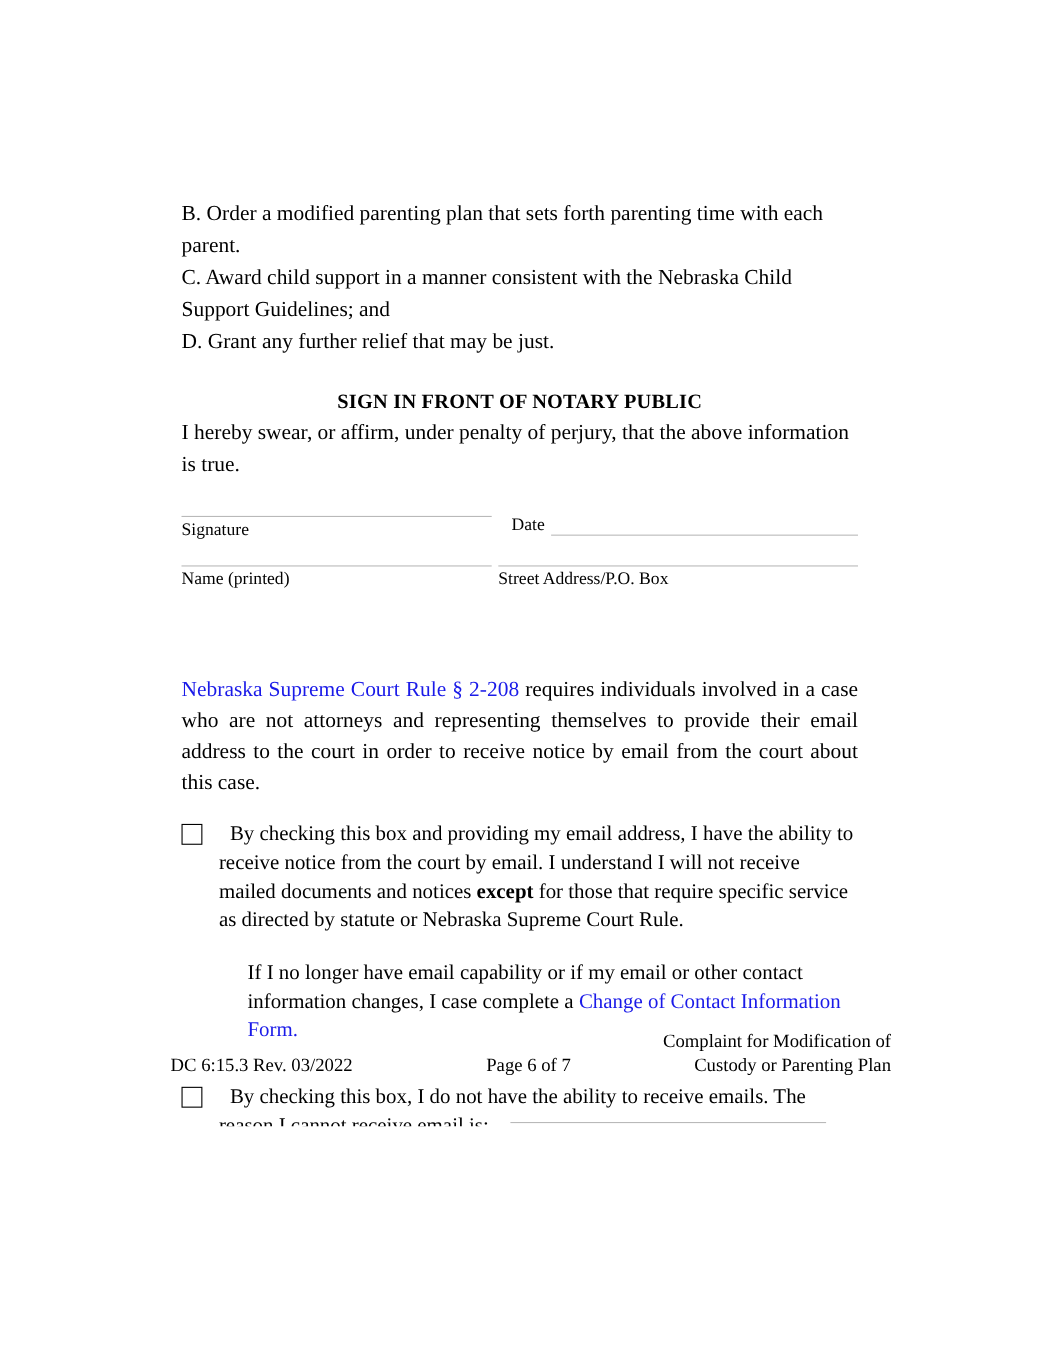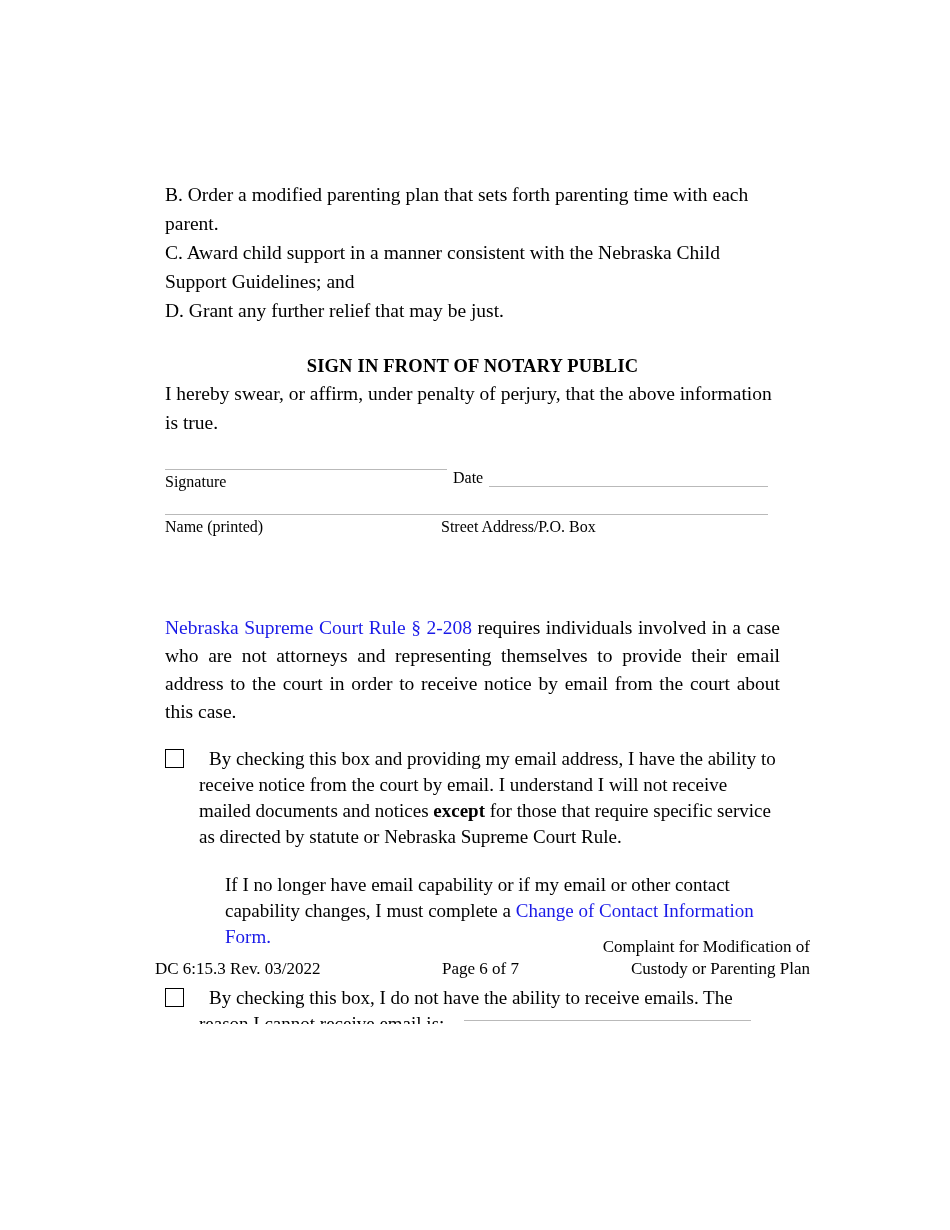--- a/index.html
+++ b/index.html
@@ -58,21 +58,21 @@
   }
   .formrow {
     position: relative;
     height: 45px;
   }
   .fcol {
     position: absolute;
     top: 0;
   }
   .fcol.left  { left: 0px;   width: 282px; }
-  .fcol.right { left: 276px; width: 327px; }
+  .fcol.right { left: 288px; width: 327px; }
 
   .fline {
     border-bottom: 1px solid #b9b9b9;
     height: 0;
     width: 100%;
   }
   .flabel {
     font-size: 16px;
     line-height: 21px;
     padding-top: 1px;
@@ -241,21 +241,21 @@
 
     </div>
 
     <p class="justified"><span class="link">Nebraska Supreme Court Rule § 2-208</span><span> requires individuals involved in a case who are not attorneys and representing themselves to provide their email address to the court in order to receive notice by email from the court about this case.</span></p>
 
     <div class="checkblock">
       <span class="checkbox"></span>
       <span class="firstline-indent">By checking this box and providing my email address, I have the ability to receive notice from the court by email. I understand I will not receive mailed documents and notices </span><span style="font-weight:bold">except</span><span> for those that require specific service as directed by statute or Nebraska Supreme Court Rule.</span>
     </div>
 
-    <div class="subpara"><span>If I no longer have email capability or if my email or other contact capability changes, I must complete a </span><span class="link">Change of Contact Information Form.</span></div>
+    <div class="subpara"><span>If I no longer have email capability or if my email or other contact information changes, I case complete a </span><span class="link">Change of Contact Information Form.</span></div>
 
     <div class="checkblock checkblock2">
       <span class="checkbox"></span>
       <span class="firstline-indent">By checking this box, I do not have the ability to receive emails. The reason I cannot receive email is:</span>
       <span class="reason-line" style="display:block; width:287px; margin-left:265px; margin-top:-17px;"></span>
       <div class="tail-line"></div>
     </div>
 
   </div>
 

